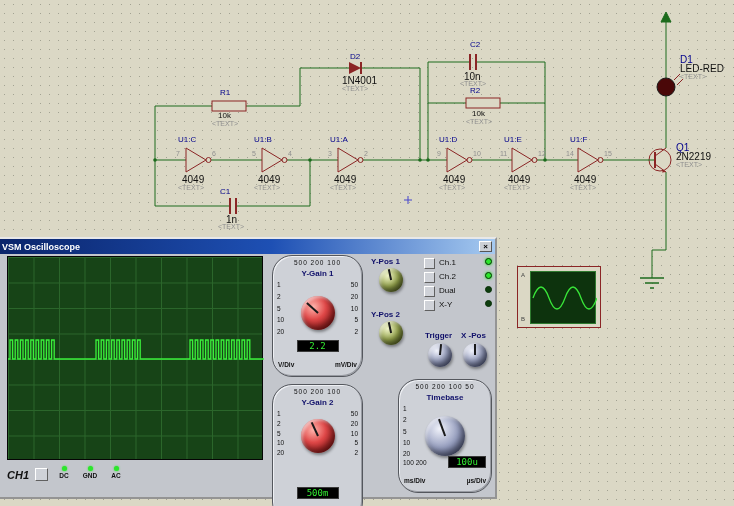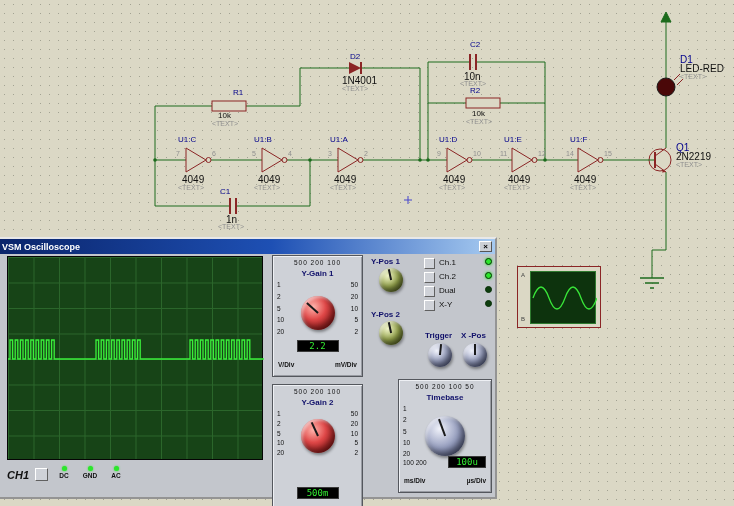--- a/index.html
+++ b/index.html
@@ -56,21 +56,21 @@
     box-shadow: inset -3px -4px 6px rgba(0,0,0,.45), inset 2px 2px 3px rgba(255,255,255,.55), 1px 2px 3px rgba(0,0,0,.4); }
   .knob .ptr { position:absolute; left:50%; bottom:50%; width:2px; height:44%;
     background:#1a1a1a; transform-origin:50% 100%;
     transform:translateX(-50%) rotate(var(--a,0deg)); }
   .knob.red   { background:radial-gradient(circle at 36% 32%, #ffb4ac, #e04848 40%, #8f1212 85%); }
   .knob.olive { background:radial-gradient(circle at 36% 32%, #eef2c8, #99a84e 50%, #4f5c1e 90%); }
   .knob.steel { background:radial-gradient(circle at 36% 32%, #f0f2fa, #98a0c0 50%, #4e567e 90%); }
   .k34 { width:34px; height:34px; } .k24 { width:24px; height:24px; } .k40 { width:40px; height:40px; }
 
   .knob-panel { position:absolute; width:91px; background:#ced1d7; border:1px solid #54575d;
-    border-radius:0; box-shadow: inset 1px 1px 0 #eef0f4, inset -1px -1px 0 #989ba2; }
+    border-radius:20px; box-shadow: inset 1px 1px 0 #eef0f4, inset -1px -1px 0 #989ba2; }
   .p-top { position:absolute; top:3px; left:0; right:0; text-align:center;
     font-size:6.5px; color:#101010; letter-spacing:1px; }
   .p-name { position:absolute; top:13px; left:0; right:0; text-align:center;
     font-size:8px; font-weight:bold; color:#10106a; }
   .p-left, .p-right { position:absolute; top:25px; display:flex; flex-direction:column;
     justify-content:space-between; font-size:6.5px; color:#101010; }
   .p-left { left:4px; align-items:flex-start; }
   .p-right { right:4px; align-items:flex-end; }
   .p-knob { left:50%; transform:translateX(-50%); }
   .p-disp { position:absolute; left:50%; transform:translateX(-50%); width:42px; height:12px;
@@ -171,21 +171,21 @@
     <g stroke="#8b2525" fill="#dbd8c5">
       <polygon points="578,148 578,172 598,160"></polygon>
         <circle cx="600.5" cy="160" r="2.5"></circle>
     </g>
     <g stroke="#4444cc">
       <line x1="404" y1="200" x2="412" y2="200"></line>
         <line x1="408" y1="196" x2="408" y2="204"></line>
     </g>
   </svg>
 
-  <span class="lbl ref" style="left:233px;top:89px">R1</span>
+  <span class="lbl ref" style="left:220px;top:89px">R1</span>
   <span class="lbl val" style="left:218px;top:112px">10k</span>
   <span class="lbl txt" style="left:212px;top:120px">&lt;TEXT&gt;</span>
 
   <span class="lbl ref" style="left:470px;top:87px">R2</span>
   <span class="lbl val" style="left:472px;top:110px">10k</span>
   <span class="lbl txt" style="left:466px;top:118px">&lt;TEXT&gt;</span>
 
   <span class="lbl ref" style="left:350px;top:53px">D2</span>
   <span class="lbl val small" style="left:342px;top:76px">1N4001</span>
   <span class="lbl txt" style="left:342px;top:85px">&lt;TEXT&gt;</span>

